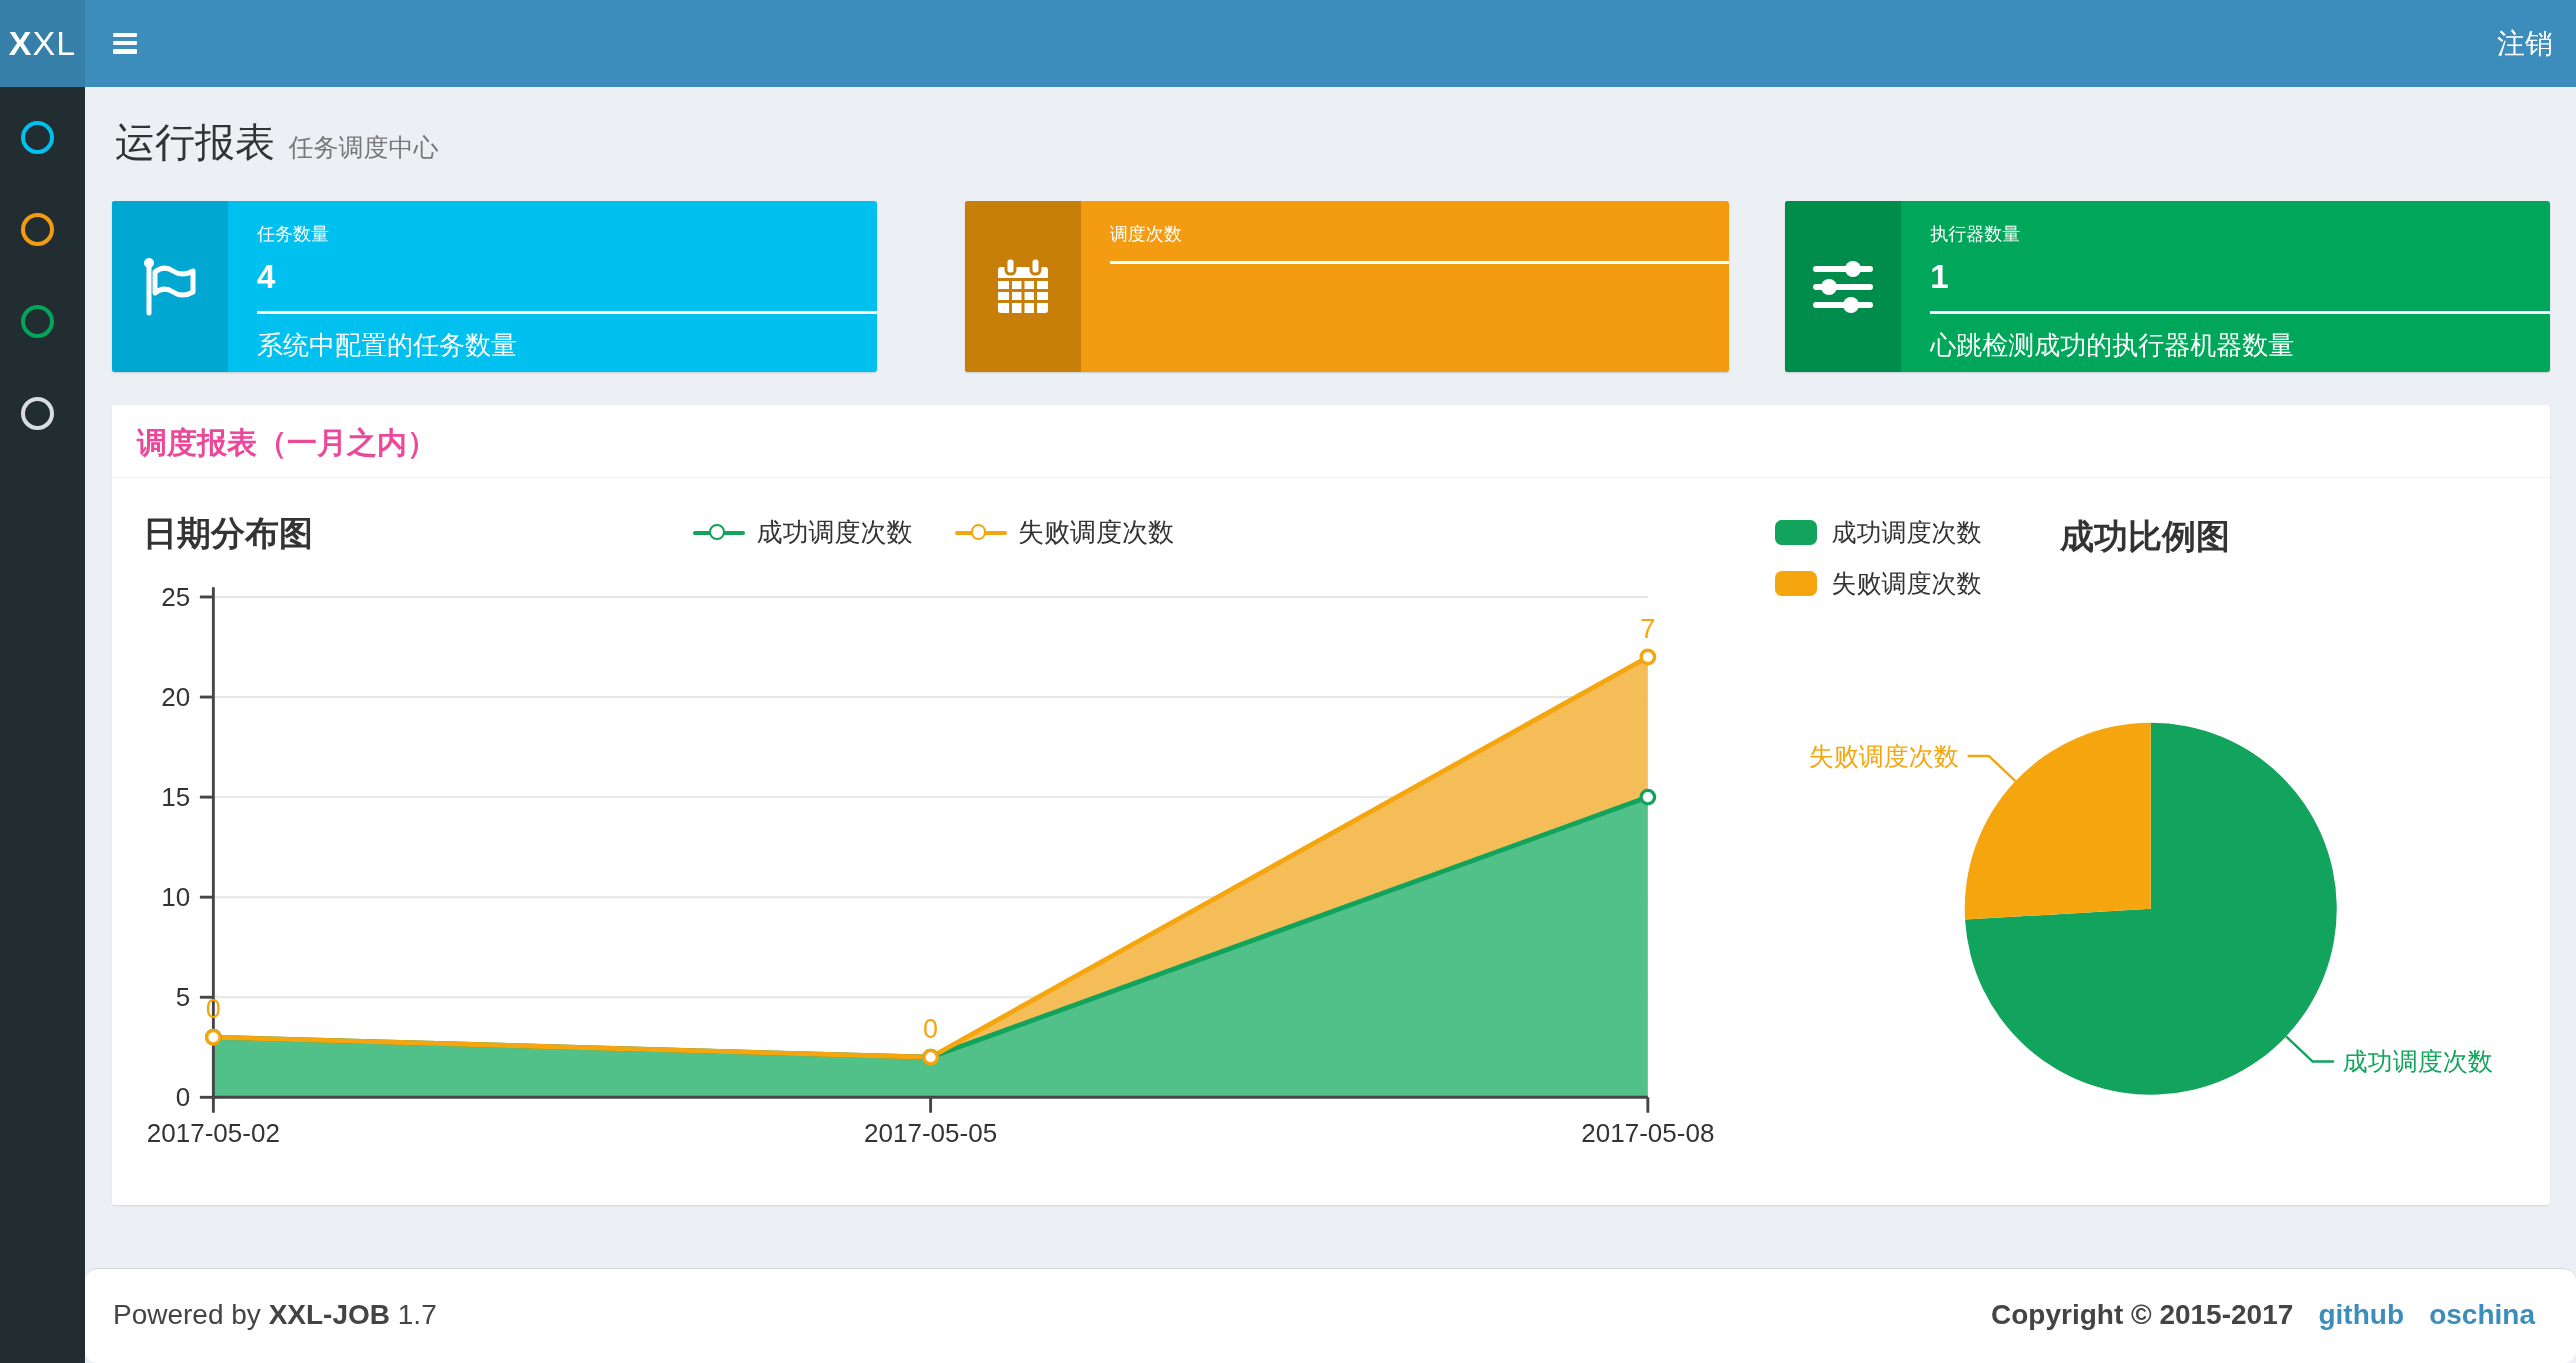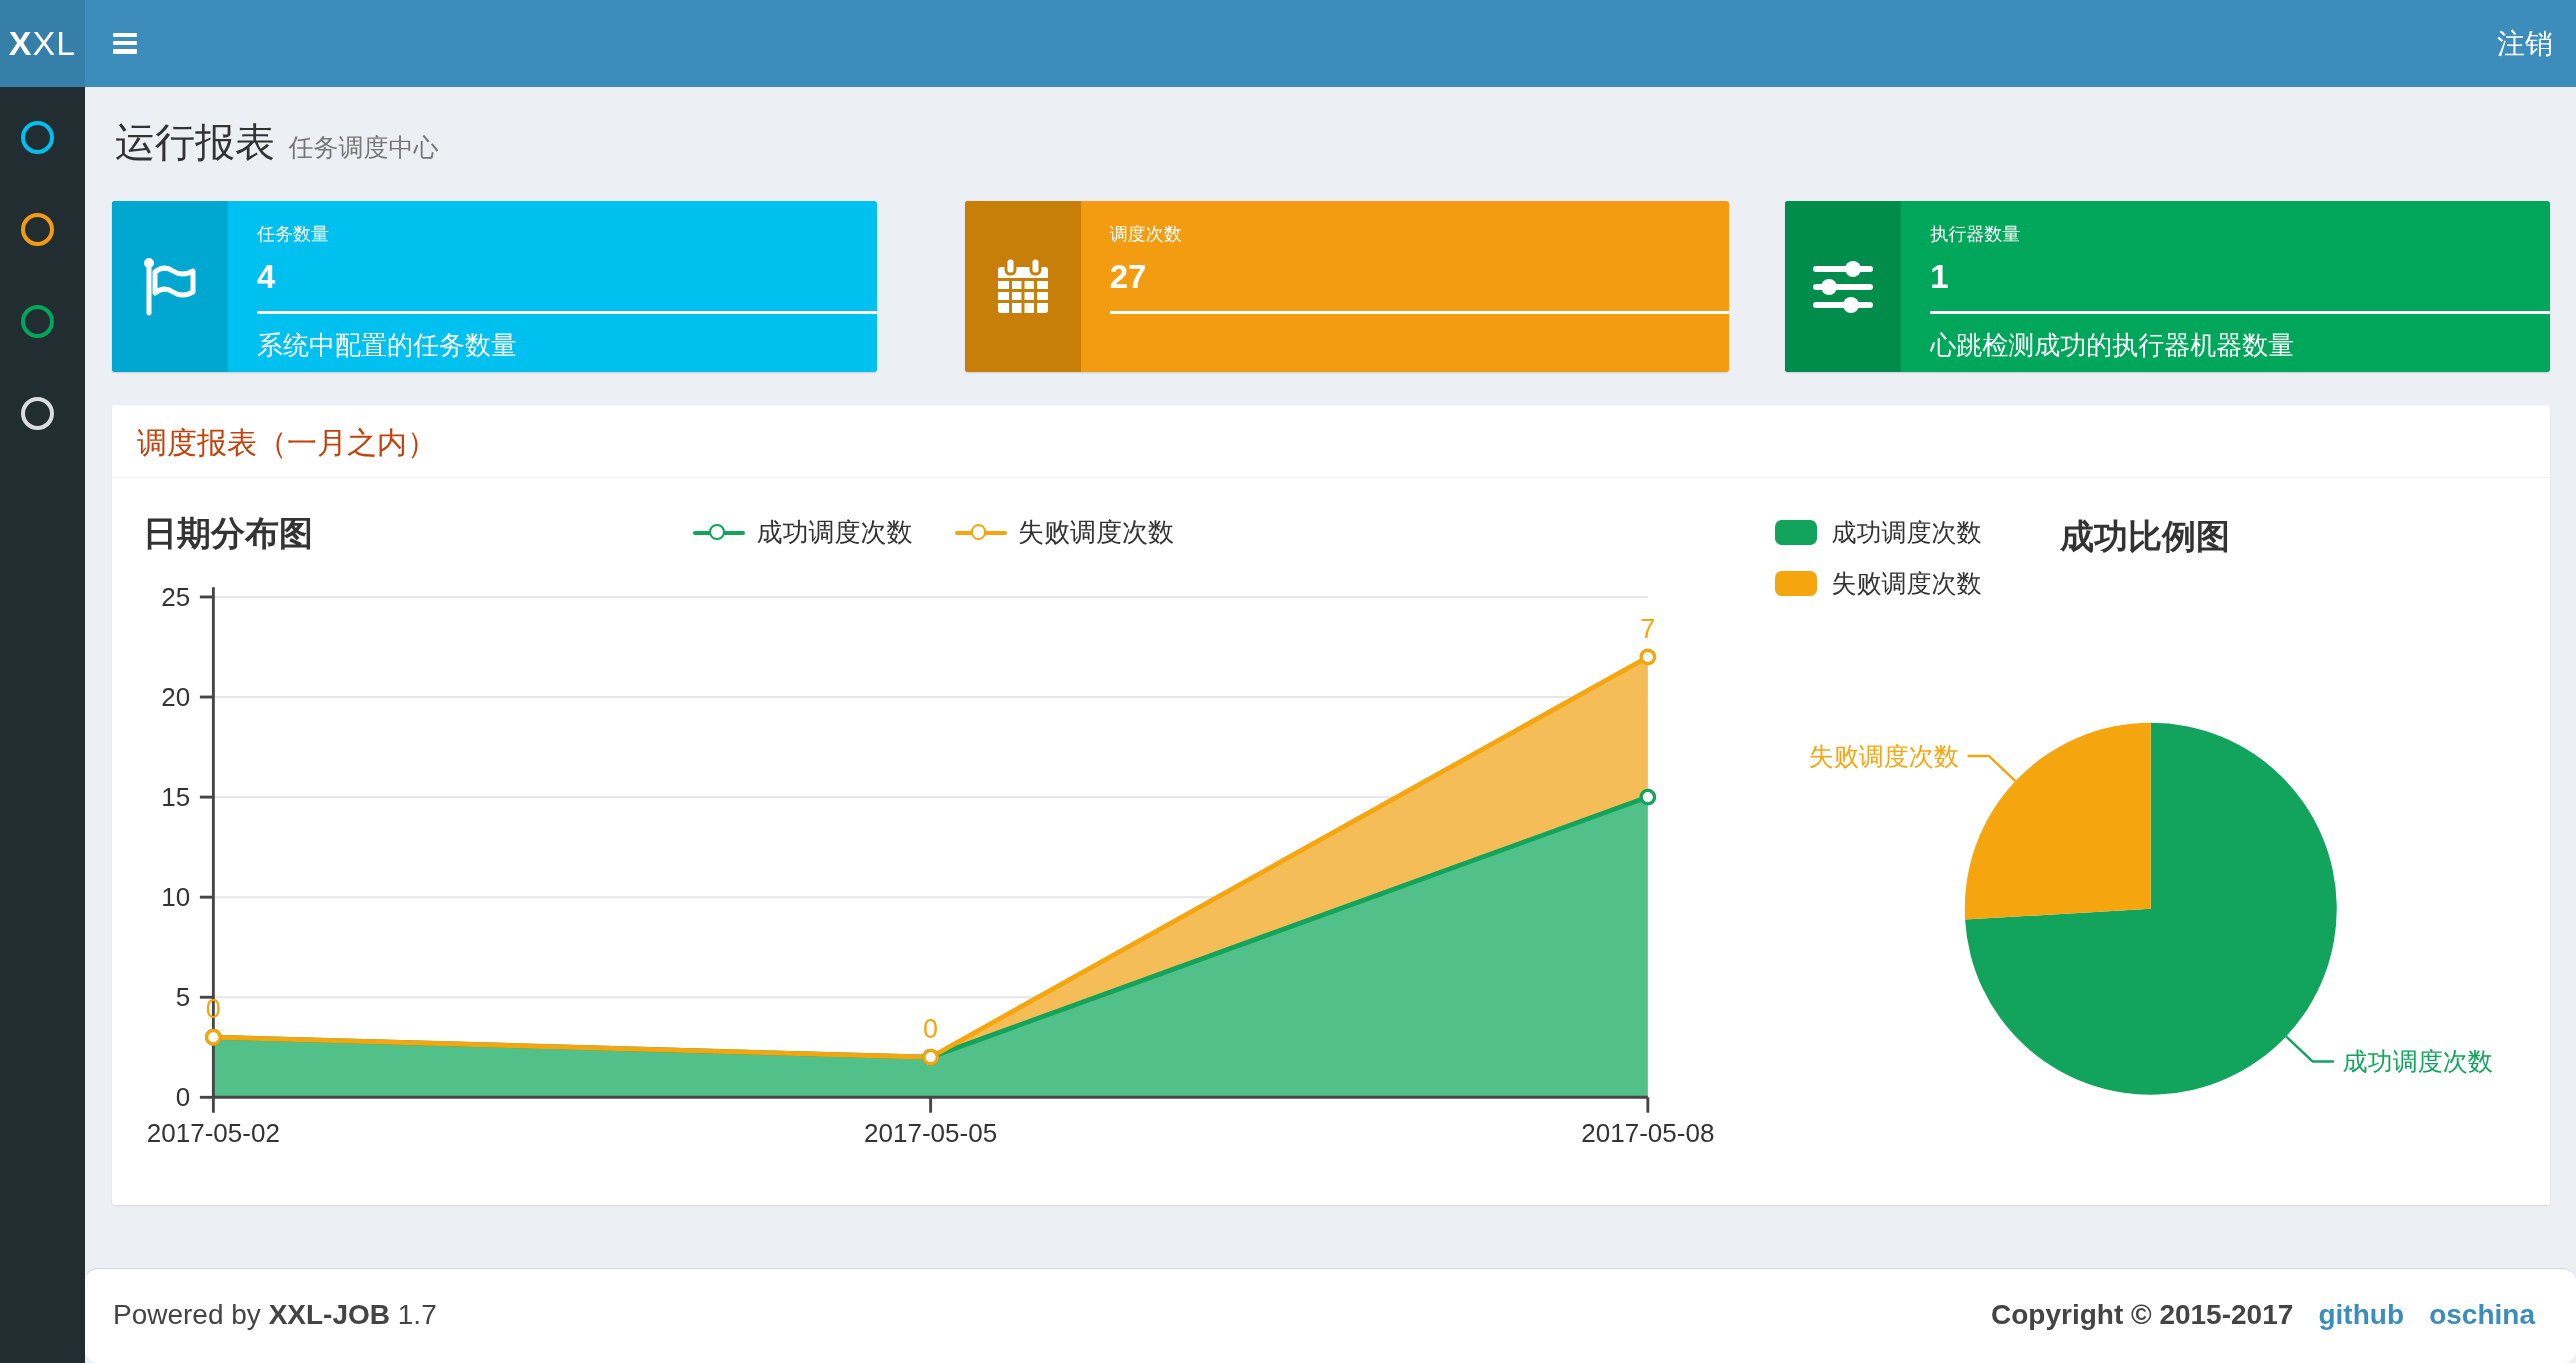--- a/index.html
+++ b/index.html
@@ -33,22 +33,22 @@
     box-shadow:0 1px 1.9px rgba(0,0,0,.15);overflow:hidden;}
   .info-icon{width:116px;flex:0 0 116px;display:flex;align-items:center;justify-content:center;}
   .info-content{flex:1;padding:21px 0 0 29px;display:flex;flex-direction:column;}
   .info-title{font-size:18px;}
   .info-value{font-size:33px;font-weight:bold;margin-top:11.6px;}
   .info-divider{height:2.9px;background:#fff;margin-top:15.4px;}
   .info-desc{font-size:26px;margin-top:14.5px;}
   
   .panel{margin-top:33px;background:#fff;border-radius:2.9px;height:800px;
     box-shadow:0 1px 1.9px rgba(0,0,0,.1);}
-  .panel-heading{height:72px;line-height:75px;padding-left:25px;font-size:30px;color:#c2410c;
-    border-bottom:1px solid #f2f2f2;}
+  .panel-heading{height:72px;line-height:75px;padding-left:25px;font-size:30px;color:#ec4899;
+    border-bottom:1px solid #f2f2f2;font-weight:bold;}
   .panel-body{position:relative;height:727px;}
   .chart-title{position:absolute;font-size:34px;font-weight:bold;color:#333;white-space:nowrap;}
   #line-chart-title{left:31px;top:33px;}
   #pie-chart-title{left:1948px;top:36px;}
   
   .line-legend{position:absolute;left:31px;top:37px;width:1581px;display:flex;
     justify-content:center;gap:42px;}
   .line-legend .item{display:flex;align-items:center;gap:11.6px;font-size:26px;color:#333;cursor:pointer;}
   .lmark{position:relative;width:52px;height:19px;}
   .lmark .bar{position:absolute;left:0;right:0;top:7.7px;height:3.9px;border-radius:1.9px;}
@@ -120,21 +120,20 @@
               <line x1="7" y1="24.5" x2="57" y2="24.5" stroke="#c87f0a" stroke-width="3"></line>
               <line x1="7" y1="35.5" x2="57" y2="35.5" stroke="#c87f0a" stroke-width="3"></line>
               <line x1="7" y1="46.5" x2="57" y2="46.5" stroke="#c87f0a" stroke-width="3"></line>
               <line x1="19.5" y1="24.5" x2="19.5" y2="58" stroke="#c87f0a" stroke-width="3"></line>
               <line x1="32" y1="24.5" x2="32" y2="58" stroke="#c87f0a" stroke-width="3"></line>
               <line x1="44.5" y1="24.5" x2="44.5" y2="58" stroke="#c87f0a" stroke-width="3"></line>
             </svg>
           </div>
           <div class="info-content">
             <div class="info-title">调度次数</div>
-            <div class="info-value">27</div>
             <div class="info-divider"></div>
           </div>
         </div>
         <div class="info-box" style="background: rgb(0, 166, 90);">
           <div class="info-icon" style="background: rgb(0, 141, 76);">
             <svg width="64" height="64" viewBox="0 0 64 64">
               <line x1="5" y1="14" x2="59" y2="14" stroke="#fff" stroke-width="6" stroke-linecap="round"></line>
               <circle cx="42" cy="14" r="8" fill="#fff"></circle>
               <line x1="5" y1="32" x2="59" y2="32" stroke="#fff" stroke-width="6" stroke-linecap="round"></line>
               <circle cx="18" cy="32" r="8" fill="#fff"></circle>

